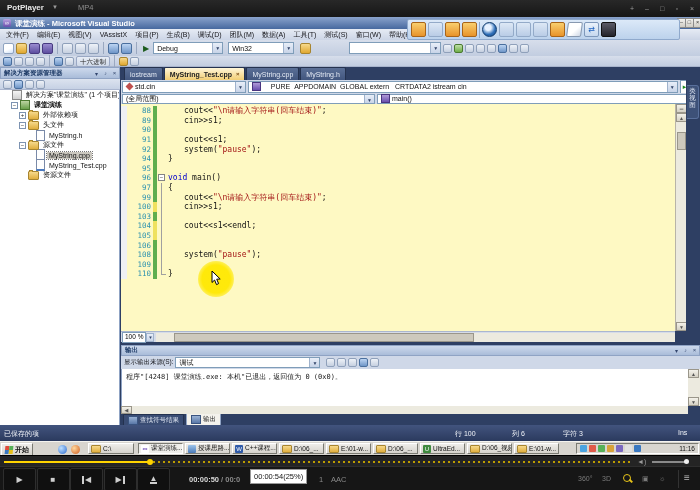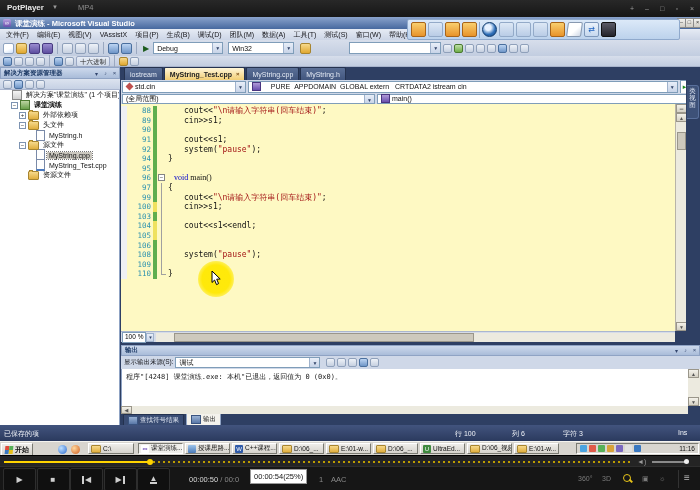--- a/index.html
+++ b/index.html
@@ -167,21 +167,21 @@
   #seek-rest{left:153px;top:5px;width:477px;height:2px;background:repeating-linear-gradient(90deg,#bc9c00 0 2px,transparent 2px 5px);}
   #vol-ico{left:637px;top:2px;color:#9a9a9a;font-size:7px;}
   #vol-track{left:652px;top:5px;width:34px;height:2px;background:#8a8a8a;}
   #vol-knob{left:684px;top:3px;width:5px;height:5px;border-radius:50%;background:#f0f0f0;}
 
   
   #controls{left:0;top:466px;width:700px;height:24px;background:#161616;border-top:1px solid #2e2e2e;}
   .cbtn{top:1px;width:31px;height:21px;background:#101010;border:1px solid #2e2e2e;border-radius:2px;color:#cfcfcf;font-size:8px;display:flex;align-items:center;justify-content:center;gap:1px;}
   .cbtn .bar{width:2px;height:8px;background:#cfcfcf;display:inline-block;}
   .cbtn .ub{border-bottom:2px solid #cfcfcf;line-height:7px;}
-  #time{left:189px;top:8px;font-size:7.5px;color:#d8d8d8;}
+  #time{left:189px;top:8px;font-size:7.5px;color:#d8d8d8;font-weight:bold;}
   #time .dim{color:#8a8a8a;}
   #tooltip{left:250px;top:2px;height:13px;background:#fff;border:1px solid #999;color:#111;font-size:7.5px;line-height:13px;padding:0 3px;z-index:8;}
   #time-tail{left:319px;top:8px;font-size:7.5px;color:#8a8a8a;}
   #codec{left:331px;top:8px;font-size:7.5px;color:#8a8a8a;}
   .rctl{top:8px;font-size:7px;color:#7a7a7a;}
   #mag-ic{left:623px;top:7px;width:6px;height:6px;border:1.5px solid #e6c319;border-radius:50%;}
   #mag-ic::after{content:"";position:absolute;left:5px;top:5px;width:4px;height:1.5px;background:#e6c319;transform:rotate(45deg);}
   #menu-ic{left:684px;top:5px;color:#b8b8b8;font-size:10px;}
   #ctl-sep{left:678px;top:3px;width:1px;height:18px;background:#333;}
 </style>
@@ -446,21 +446,21 @@
             <span class="fold"></span>
             <span class="ctext" style="margin-left: 2px;"></span>
           </div>
           <div class="cl">
             <span class="ind-strip"></span>
             <span class="num">96</span>
             <span class="bar g"></span>
             <span class="fold">
               <span class="fbox">−</span>
             </span>
-            <span class="ctext" style="margin-left: 8px; font-family: Liberation Serif, serif;"><span class="k">void</span><span class="p"> main()</span></span>
+            <span class="ctext" style="margin-left: 2px;"><span class="k">void</span><span class="p"> main()</span></span>
           </div>
           <div class="cl">
             <span class="ind-strip"></span>
             <span class="num">97</span>
             <span class="bar g"></span>
             <span class="fold">
               <span class="fline"></span>
             </span>
             <span class="ctext" style="margin-left: 2px;"><span class="p">{</span></span>
           </div>

